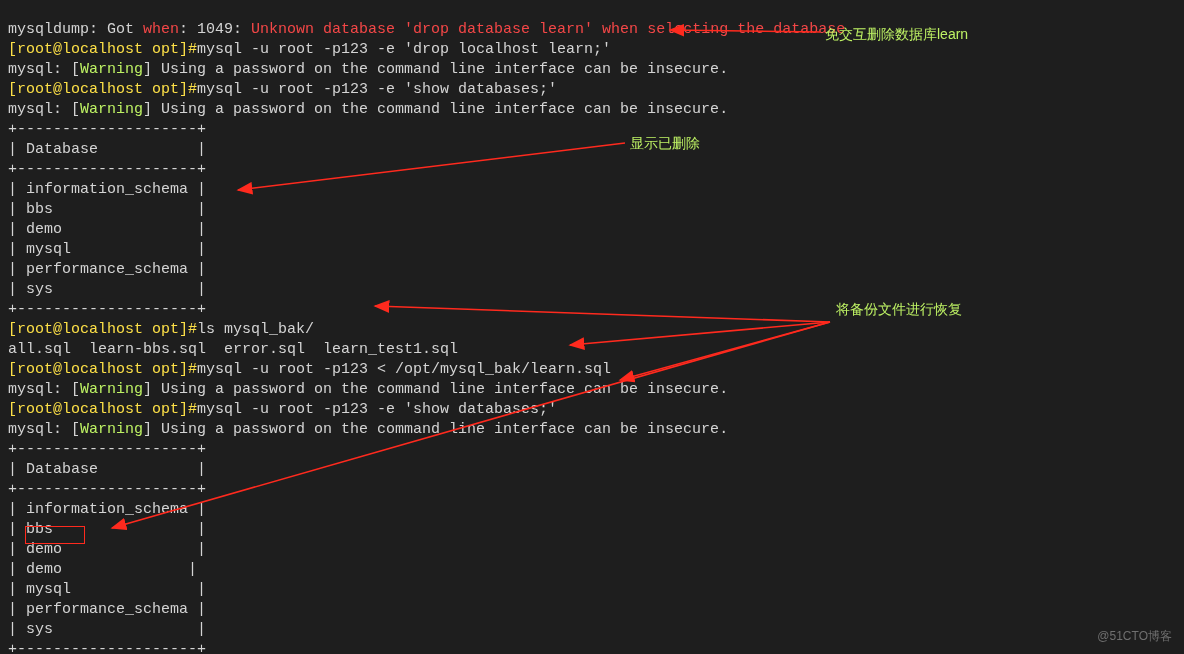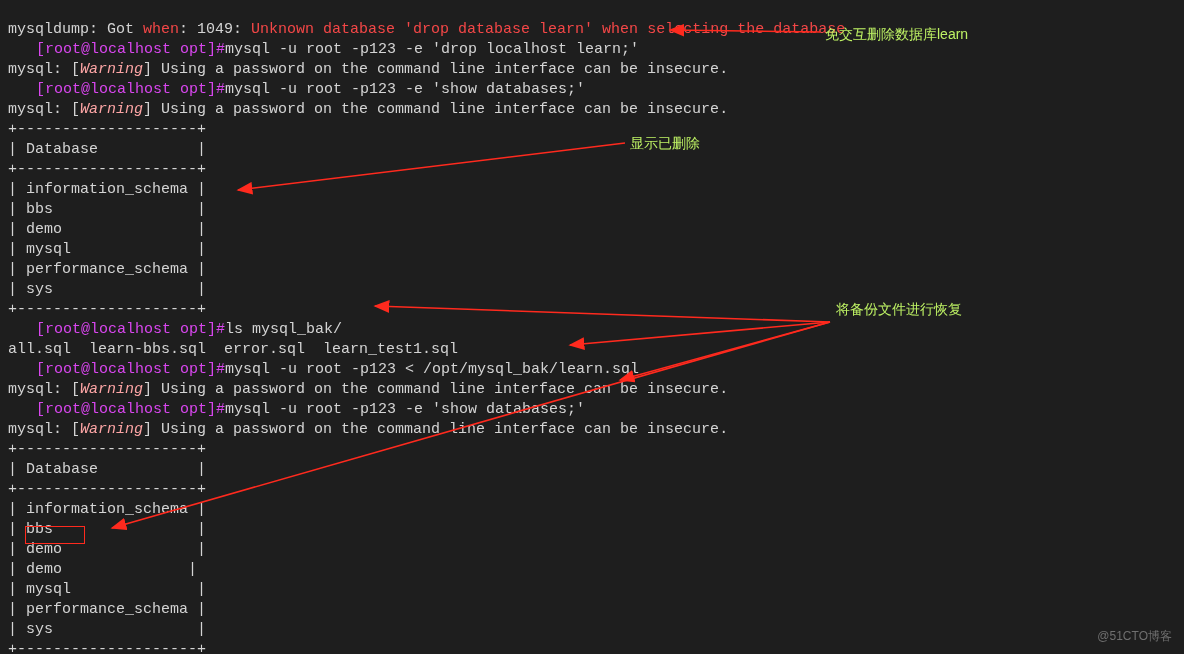--- a/index.html
+++ b/index.html
@@ -9,22 +9,22 @@
     background: #1e1e1e;
     font-family: "Consolas", "Courier New", monospace;
     font-size: 15px;
     line-height: 20px;
     color: #d4d4d4;
     overflow: hidden;
     position: relative;
     white-space: pre;
   }
   .term { position: absolute; top: 0; left: 8px; }
-  .cyan { color: #d946ef; margin-left: 28px; }
-  .yellow { color: #fca5a5; font-style: italic; }
+  .cyan { color: #fde047; }
+  .yellow { color: #bef264; }
   .red { color: #f44747; }
   .white { color: #d4d4d4; margin-top: 40px; }
   .annot {
     position: absolute;
     color: #bef264;
     font-family: "Microsoft YaHei", Arial, sans-serif;
     font-size: 14px;
     white-space: nowrap;
   }
   .box-learn {

